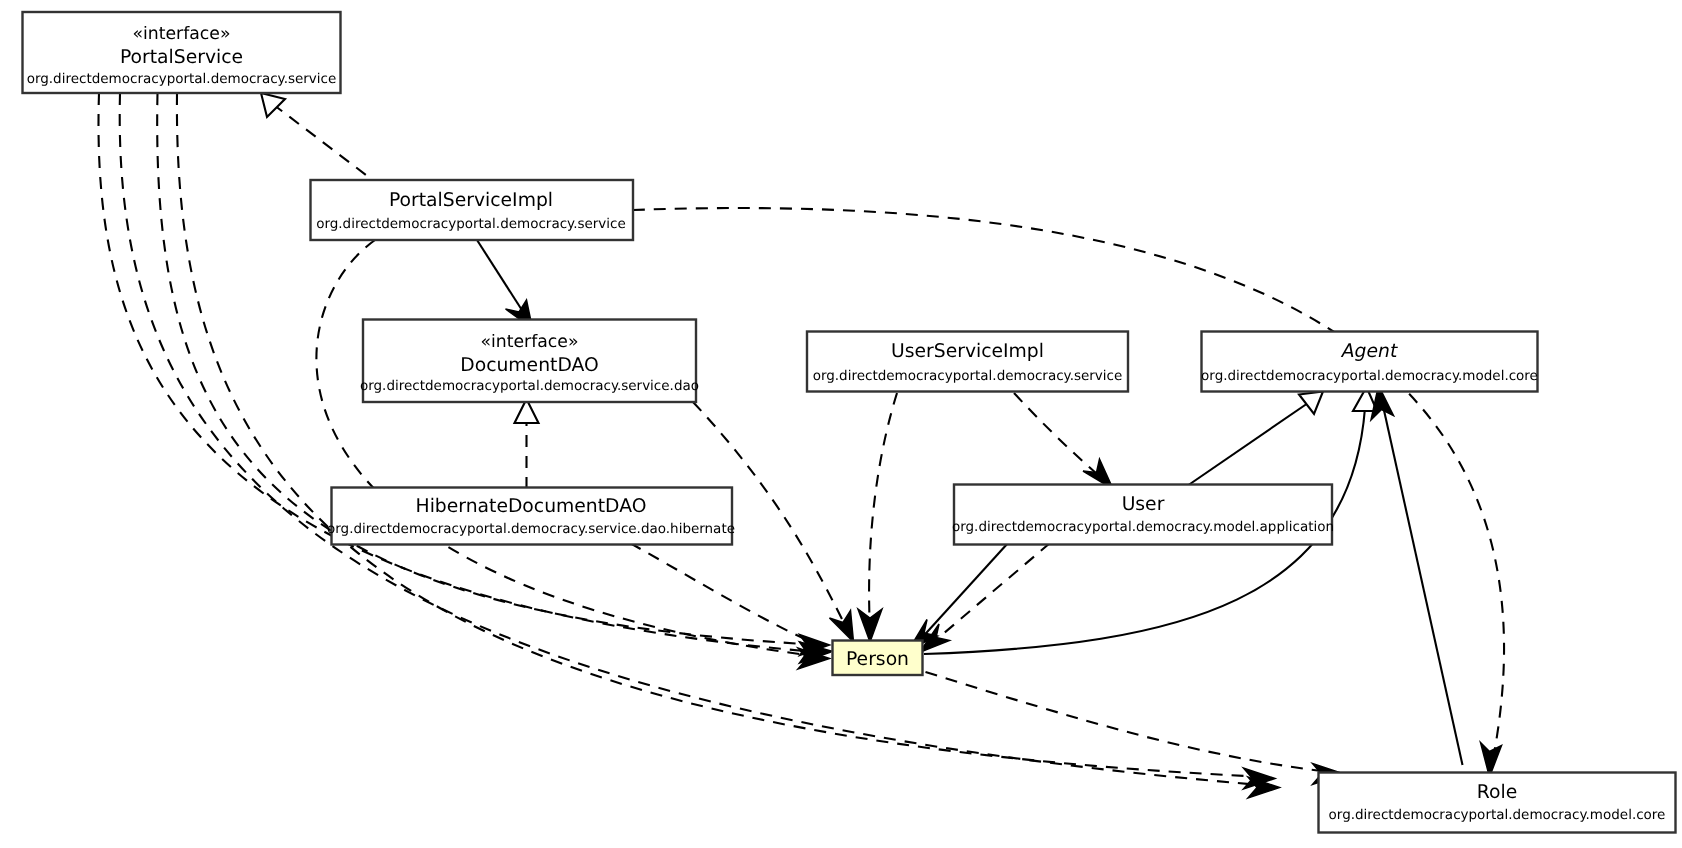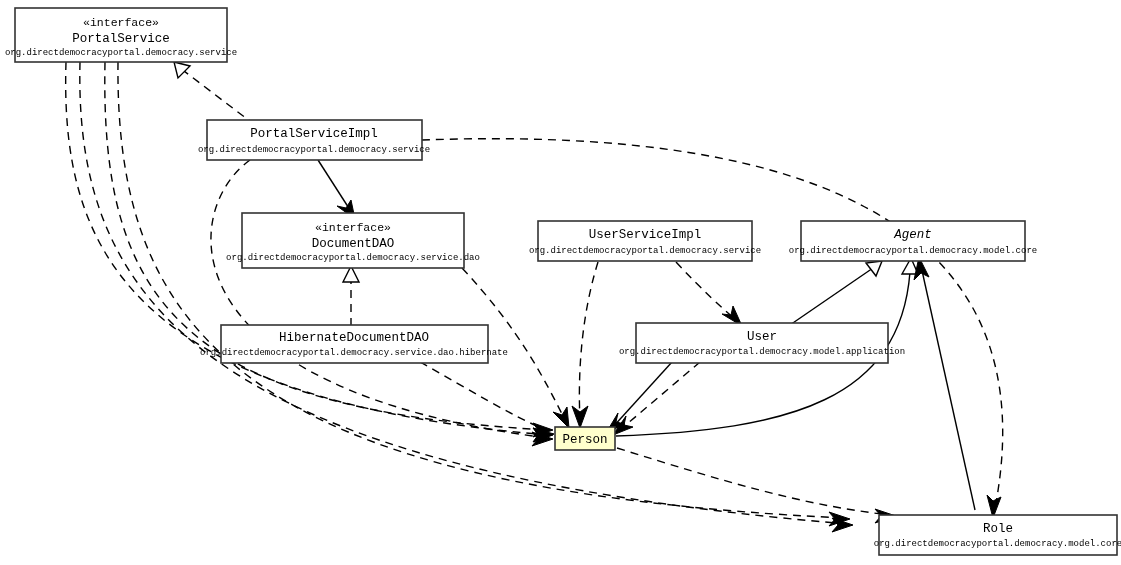--- a/index.html
+++ b/index.html
@@ -1,18 +1,18 @@
 <!DOCTYPE html>
 <html><head>
 <meta charset="utf-8">
 <style>
   html,body{margin:0;padding:0;background:#ffffff;}
   body{width:1121px;height:565px;overflow:hidden;
        font-family:"DejaVu Sans","Liberation Sans",sans-serif;}
-  #diagram{position:relative;width:994px;height:565px;font-family:Liberation Mono, monospace;}
+  #diagram{position:relative;width:994px;height:565px;}
   svg{display:block;}
   .cls-name{font-size:12.5px;fill:#000;}
   .cls-stereo{font-size:11.5px;fill:#000;}
   .cls-pkg{font-size:9px;fill:#000;}
   .italic{font-style:italic;}
   .box{fill:#ffffff;stroke:#333333;stroke-width:1.6;}
   .box-hl{fill:#ffffcc;stroke:#333333;stroke-width:1.6;}
   .edge{fill:none;stroke:#000000;stroke-width:1.4;}
   .edge-dash{fill:none;stroke:#000000;stroke-width:1.4;stroke-dasharray:8 6;}
   .head-open{fill:#ffffff;stroke:#000000;stroke-width:1.4;}

